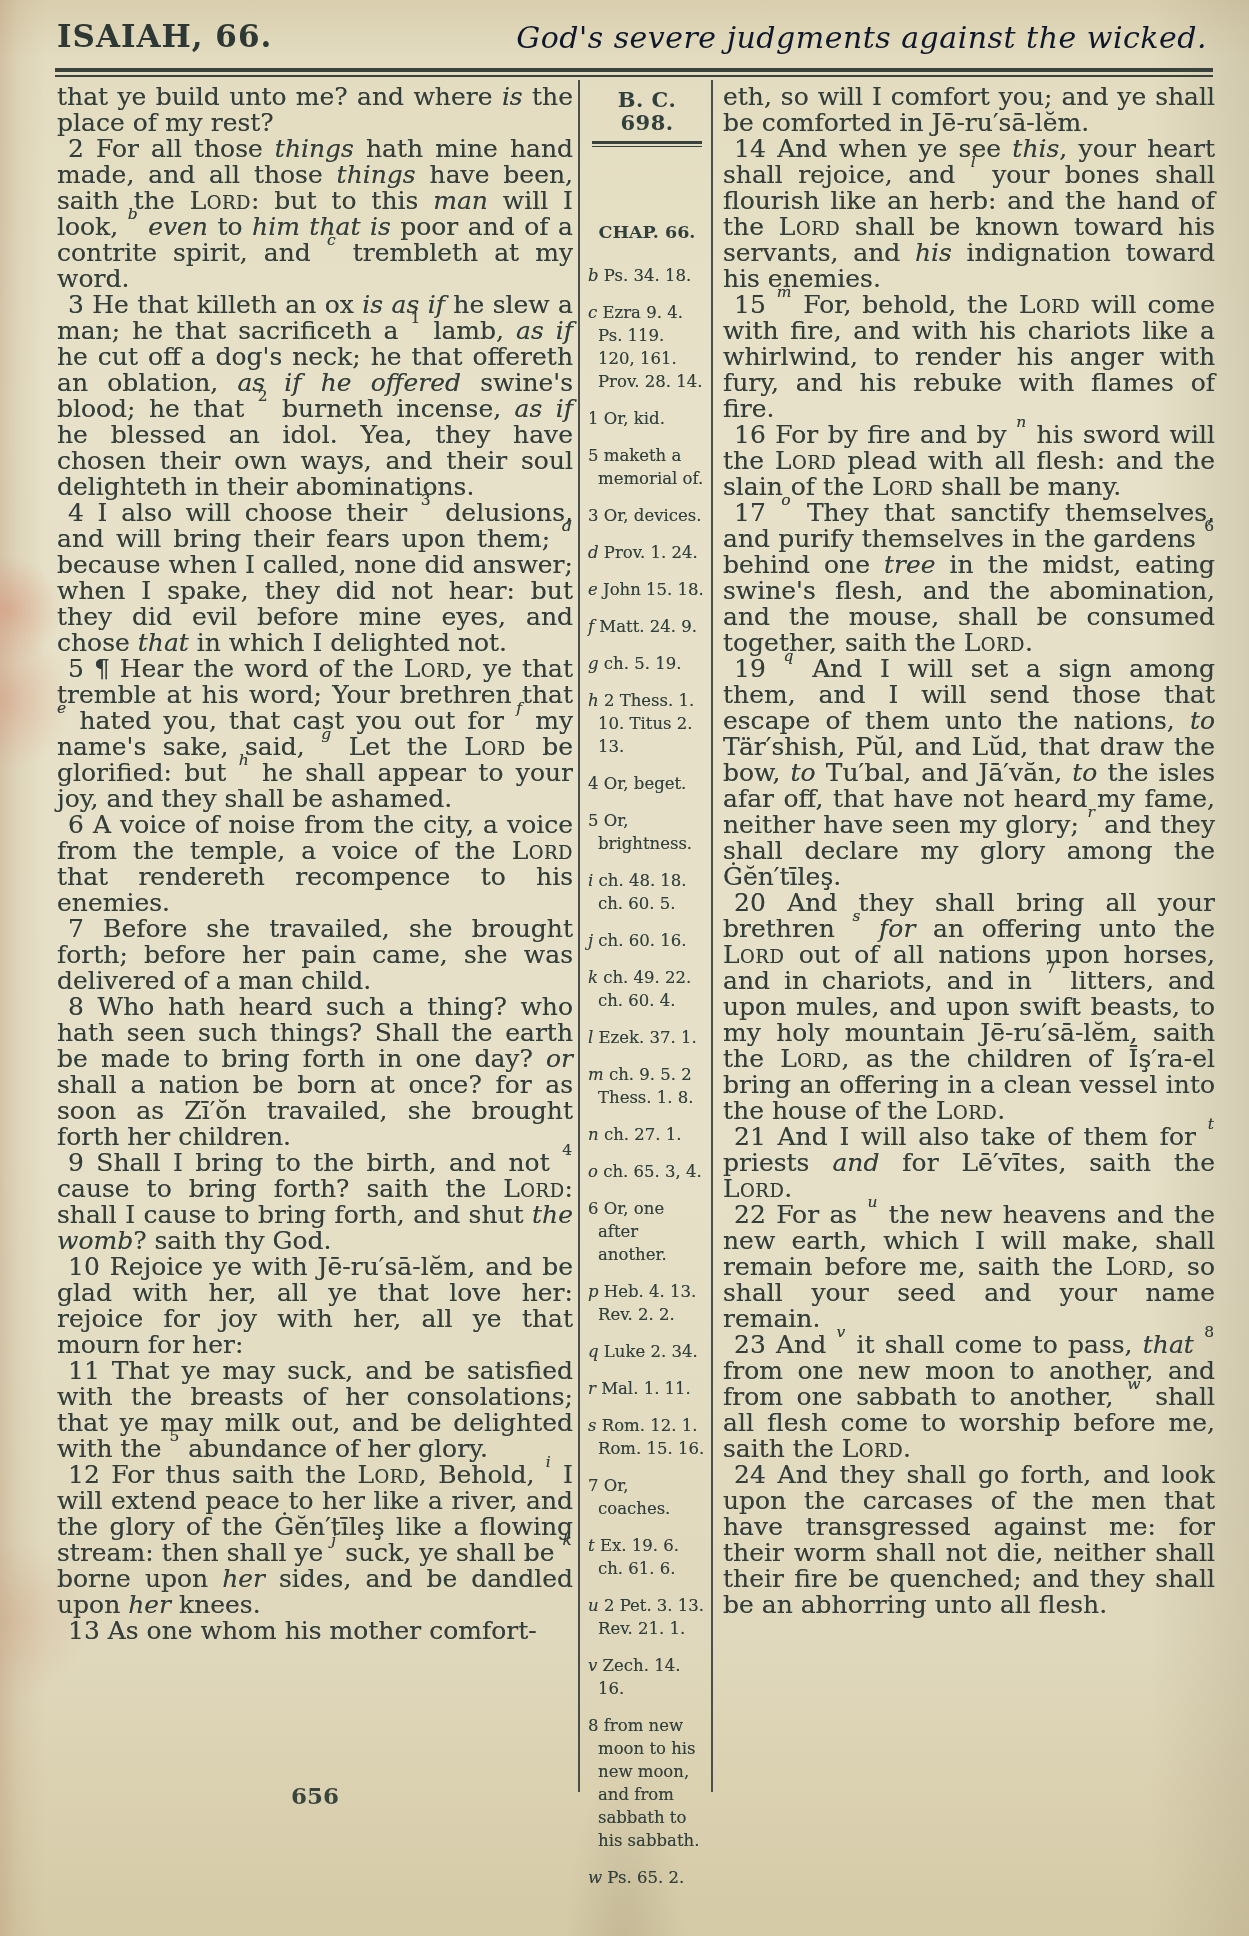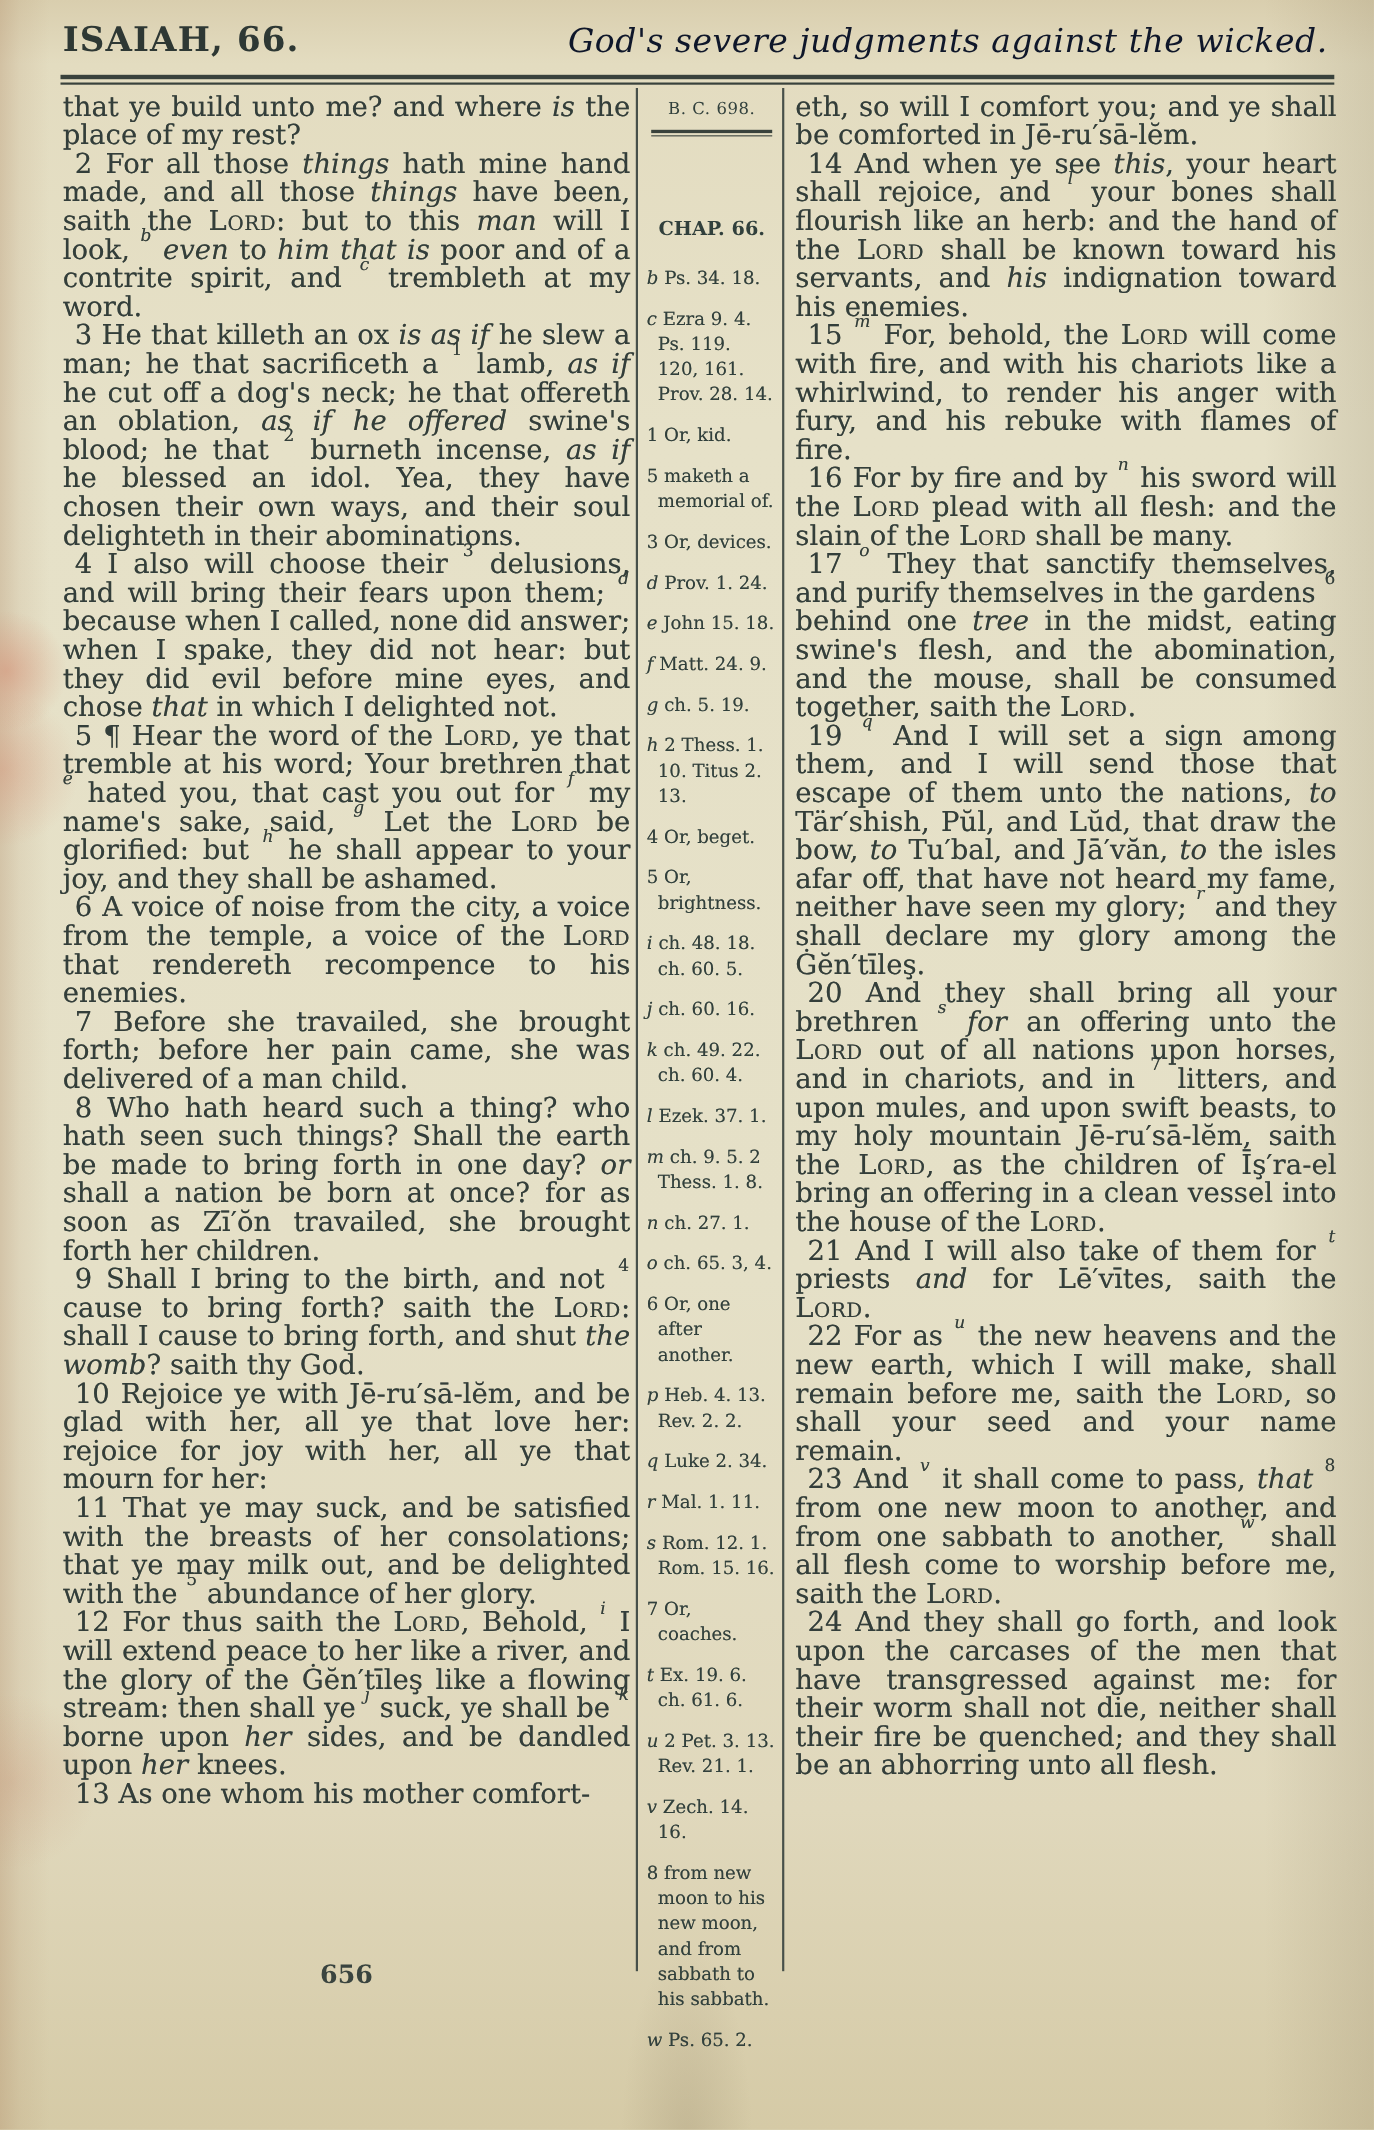--- a/index.html
+++ b/index.html
@@ -35,21 +35,21 @@
   .d2{left:711px;}
   .col{position:absolute;top:84px;font-size:25px;line-height:26px;text-align:justify;}
   .col-left{left:57px;width:516px;}
   .col-right{left:723px;width:492px;}
   .col p{margin:0;text-indent:11px;text-shadow:0 0 .5px rgba(40,50,45,.55);}
   .col p:first-child{text-indent:0;}
   .col-center{
     position:absolute;left:588px;top:88px;width:118px;
     font-size:16.5px;line-height:23px;color:#31403c;
   }
-  .bc{text-align:center;font-weight:normal;font-size:15px;letter-spacing:.5px;}
+  .bc{text-align:center;font-weight:bold;font-size:21px;letter-spacing:.5px;}
   .bc-rule{margin:7px 4px 0 4px;height:2px;border-top:3px solid #39423c;border-bottom:1px solid #39423c;}
   .chap{text-align:center;font-weight:bold;font-size:17.5px;margin-top:74px;margin-bottom:20px;}
   .ref-entries p{margin:0 0 14px 0;padding-left:10px;text-indent:-10px;text-shadow:0 0 .4px rgba(40,50,45,.5);}
   sup.ref{font-size:.62em;line-height:0;position:relative;top:-.45em;padding-right:1px;}
   .sc{font-variant:small-caps;letter-spacing:.5px;}
   .page-number{
     position:absolute;left:250px;width:130px;top:1782px;
     text-align:center;font-size:23px;font-weight:bold;color:#3a443f;
   }
 </style>

